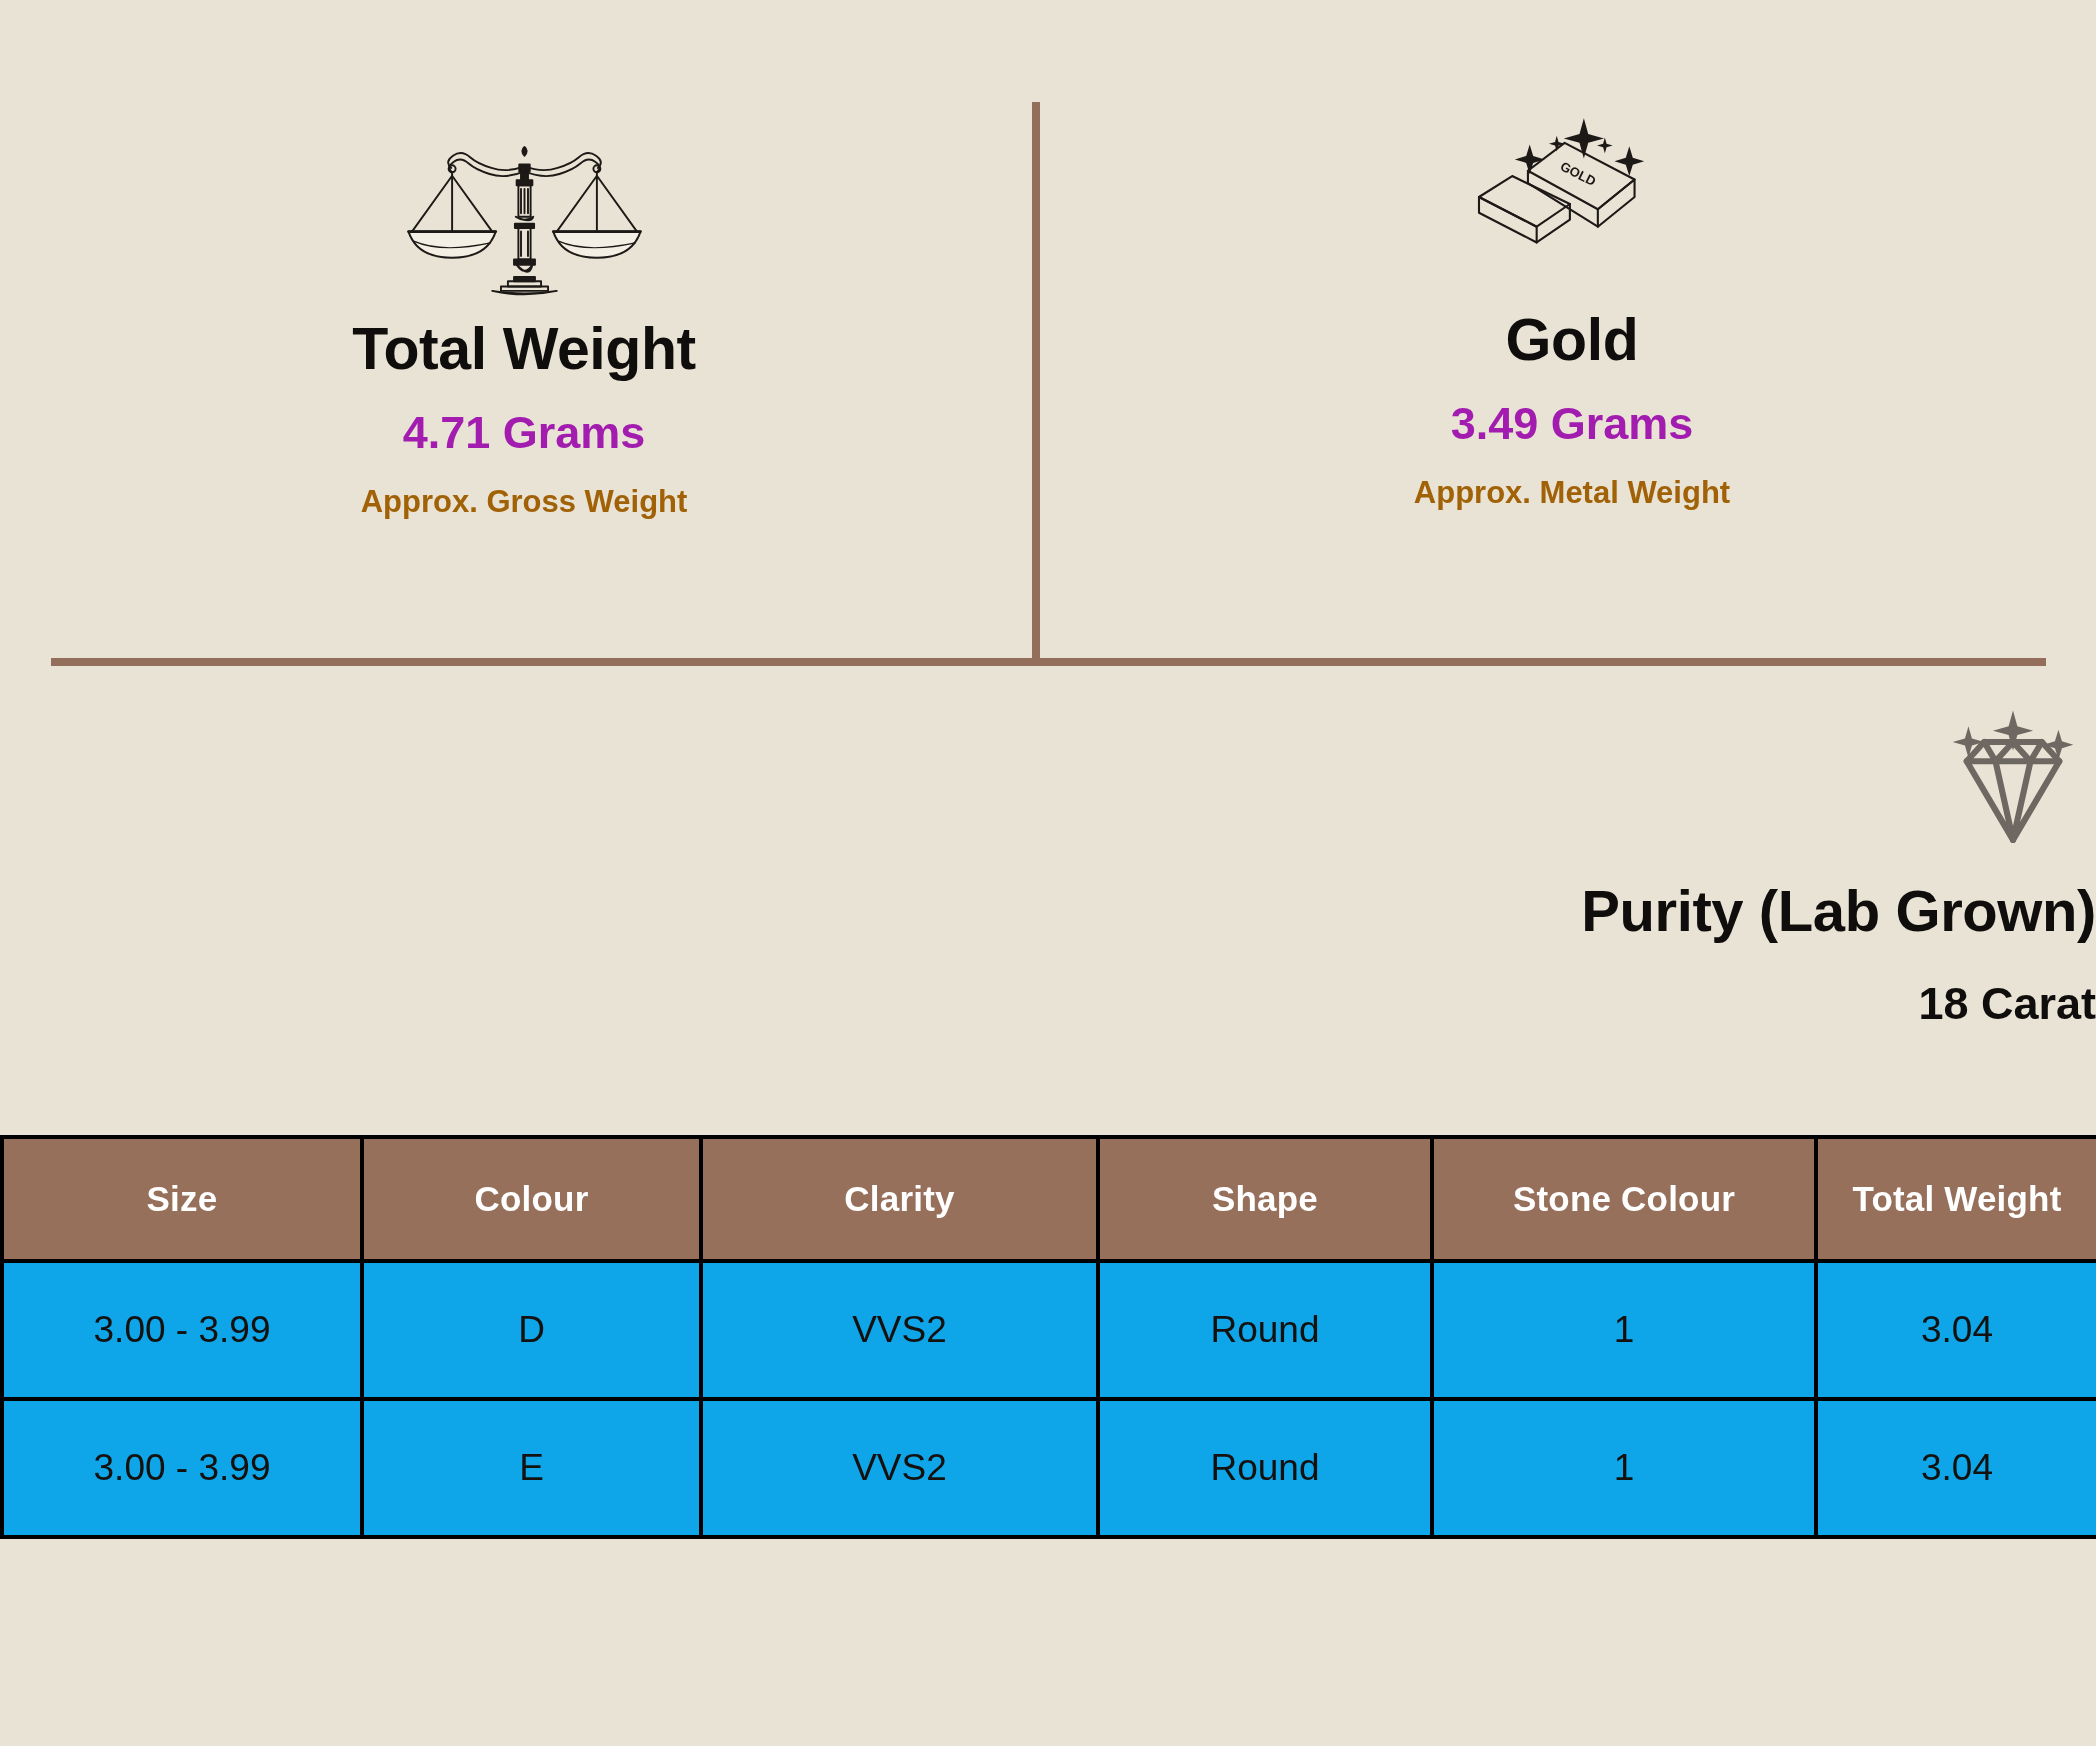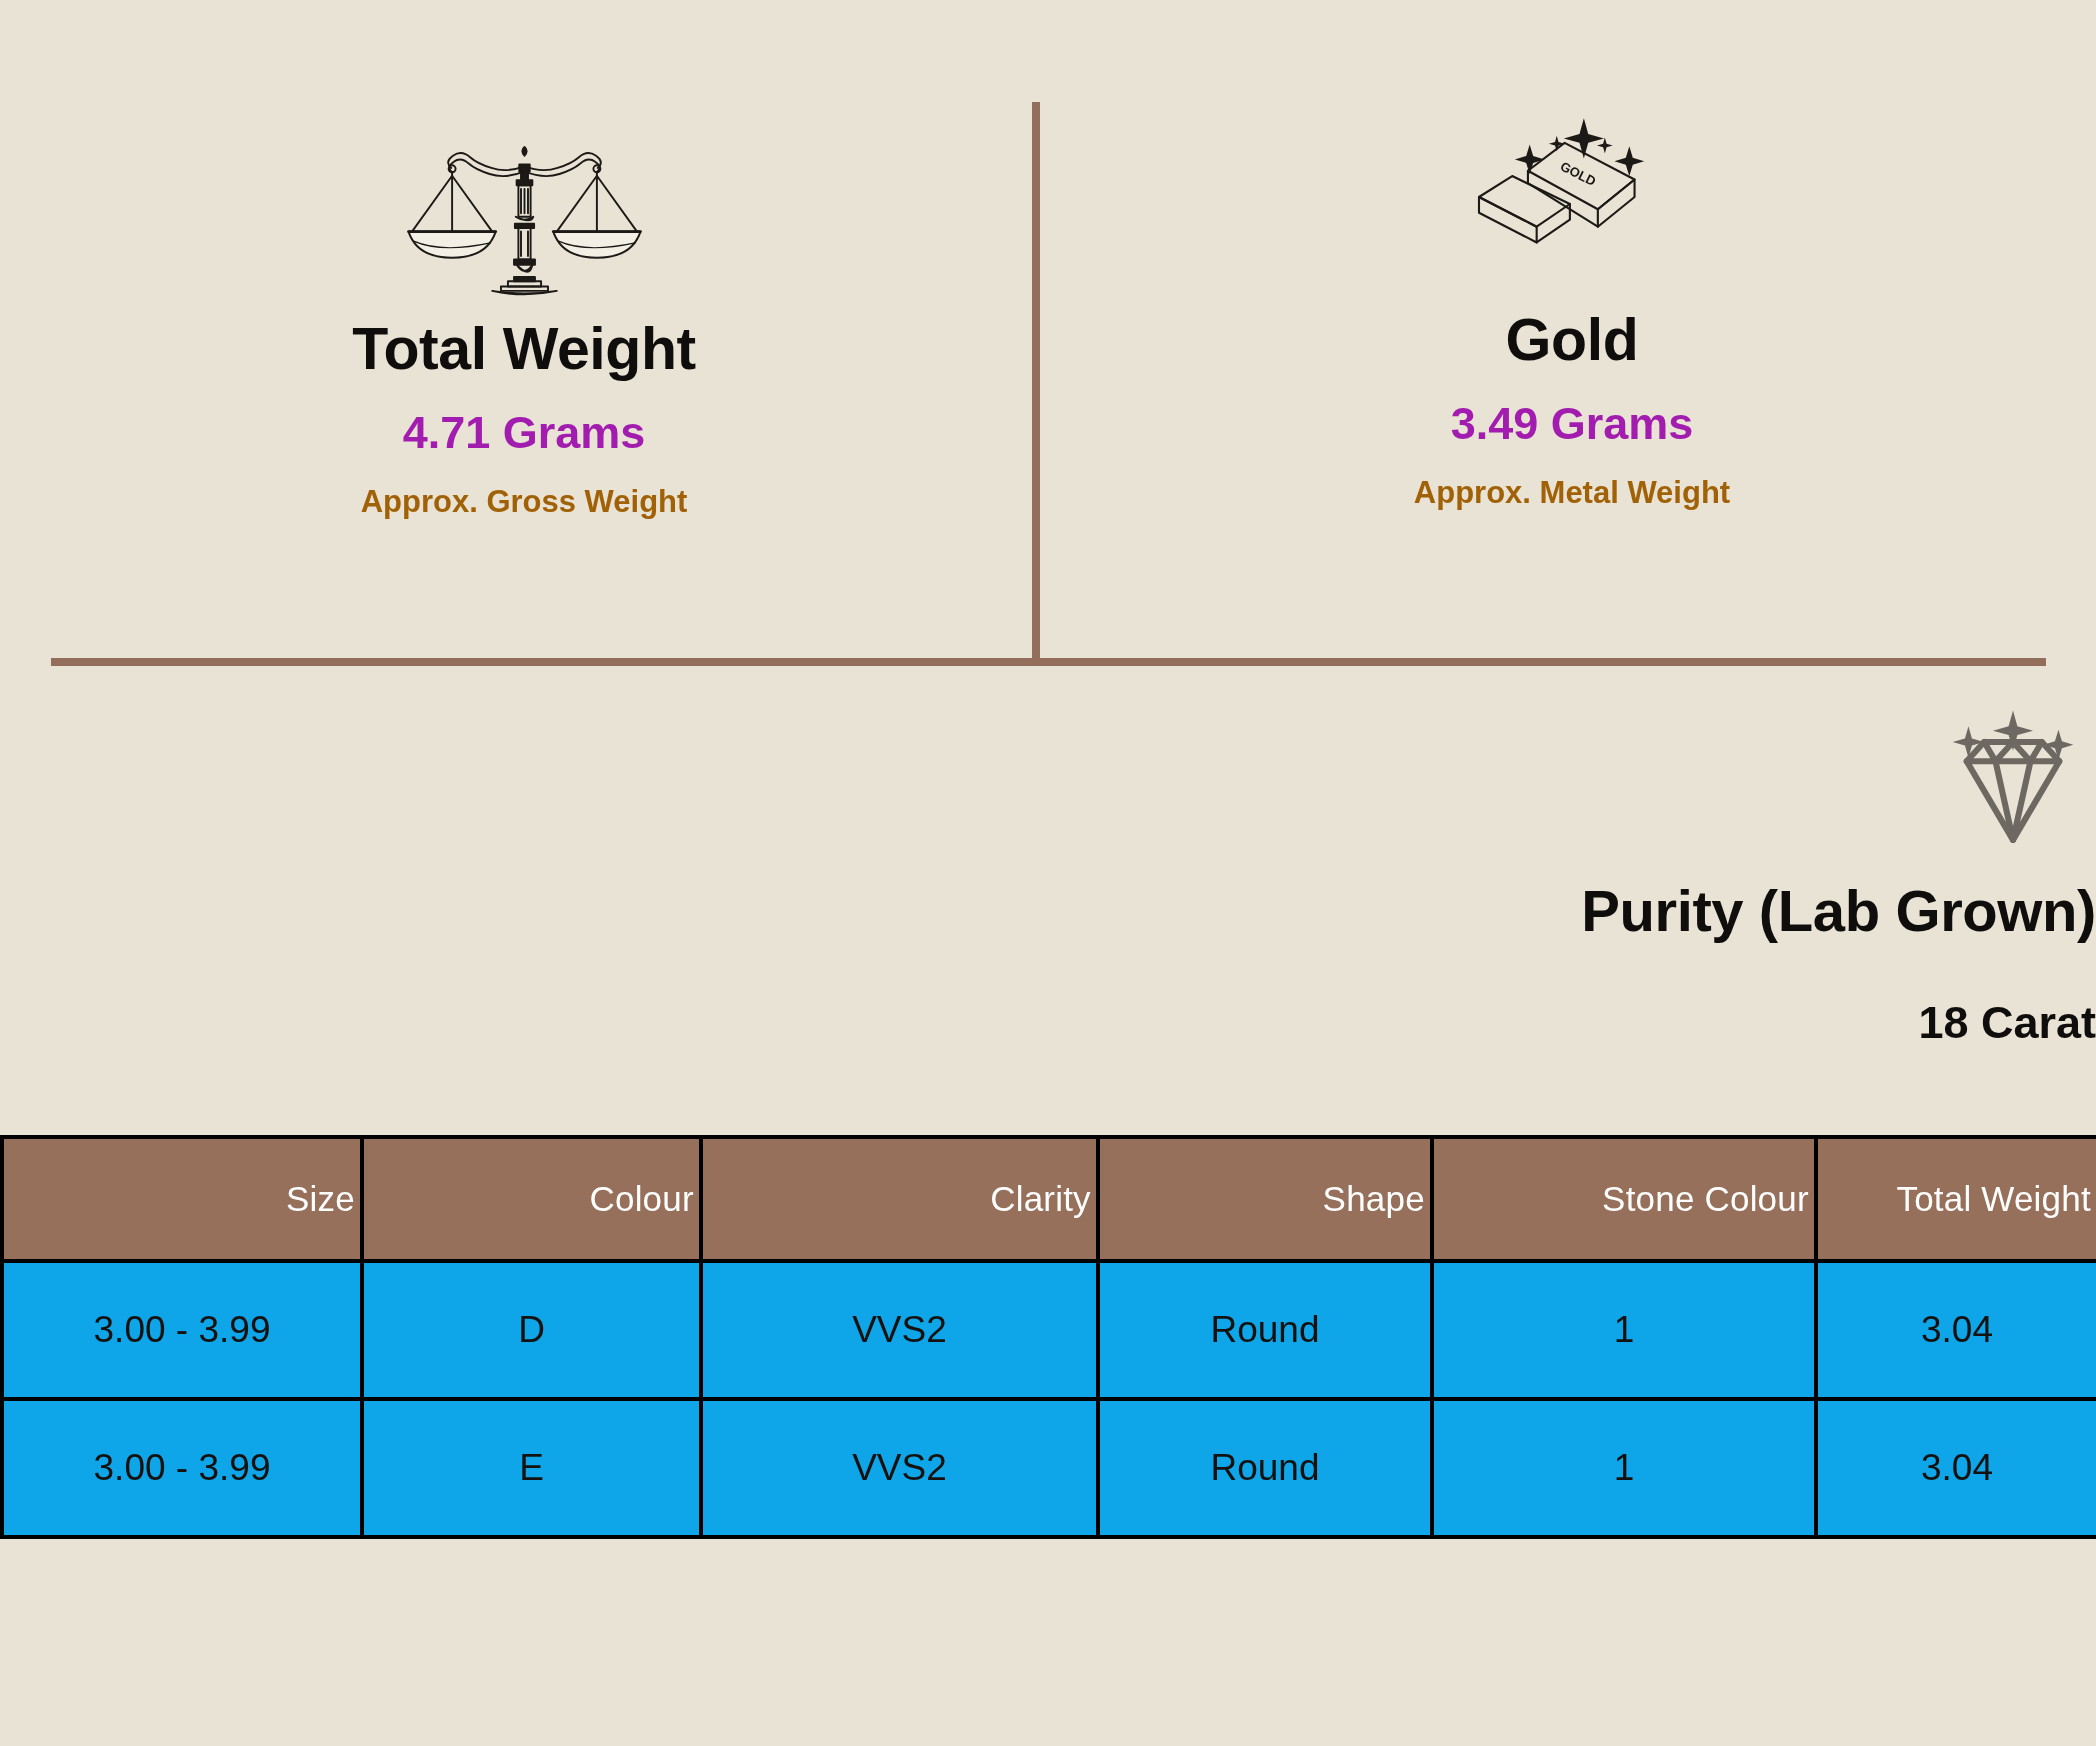--- a/index.html
+++ b/index.html
@@ -109,21 +109,21 @@
     font-size: 58px;
     font-weight: bold;
     margin-top: 35px;
     line-height: 1;
     letter-spacing: -0.4px;
     color: #100e0c;
   }
   .purity-value {
     font-size: 45px;
     font-weight: bold;
-    margin-top: 60px;
+    margin-top: 41px;
     line-height: 1;
     color: #100e0c;
   }
 
   
   .spec-table-wrap {
     position: absolute;
     top: 1135px;
     left: 0;
     width: 2096px;
@@ -137,25 +137,24 @@
   table.spec-table td {
     border: 4.4px solid #000000;
     text-align: center;
     vertical-align: middle;
     box-sizing: border-box;
   }
   table.spec-table th {
     background: #96705b;
     color: #ffffff;
     font-size: 35px;
-    font-weight: normal;
+    font-weight: bold;
     height: 124px;
     padding: 0 5.2px;
     letter-spacing: 0.2px;
-    text-align: right;
   }
   table.spec-table td {
     background: #0ea5e9;
     color: #14110f;
     font-size: 37px;
     font-weight: normal;
     height: 138px;
     padding: 0 5.2px;
   }
   

